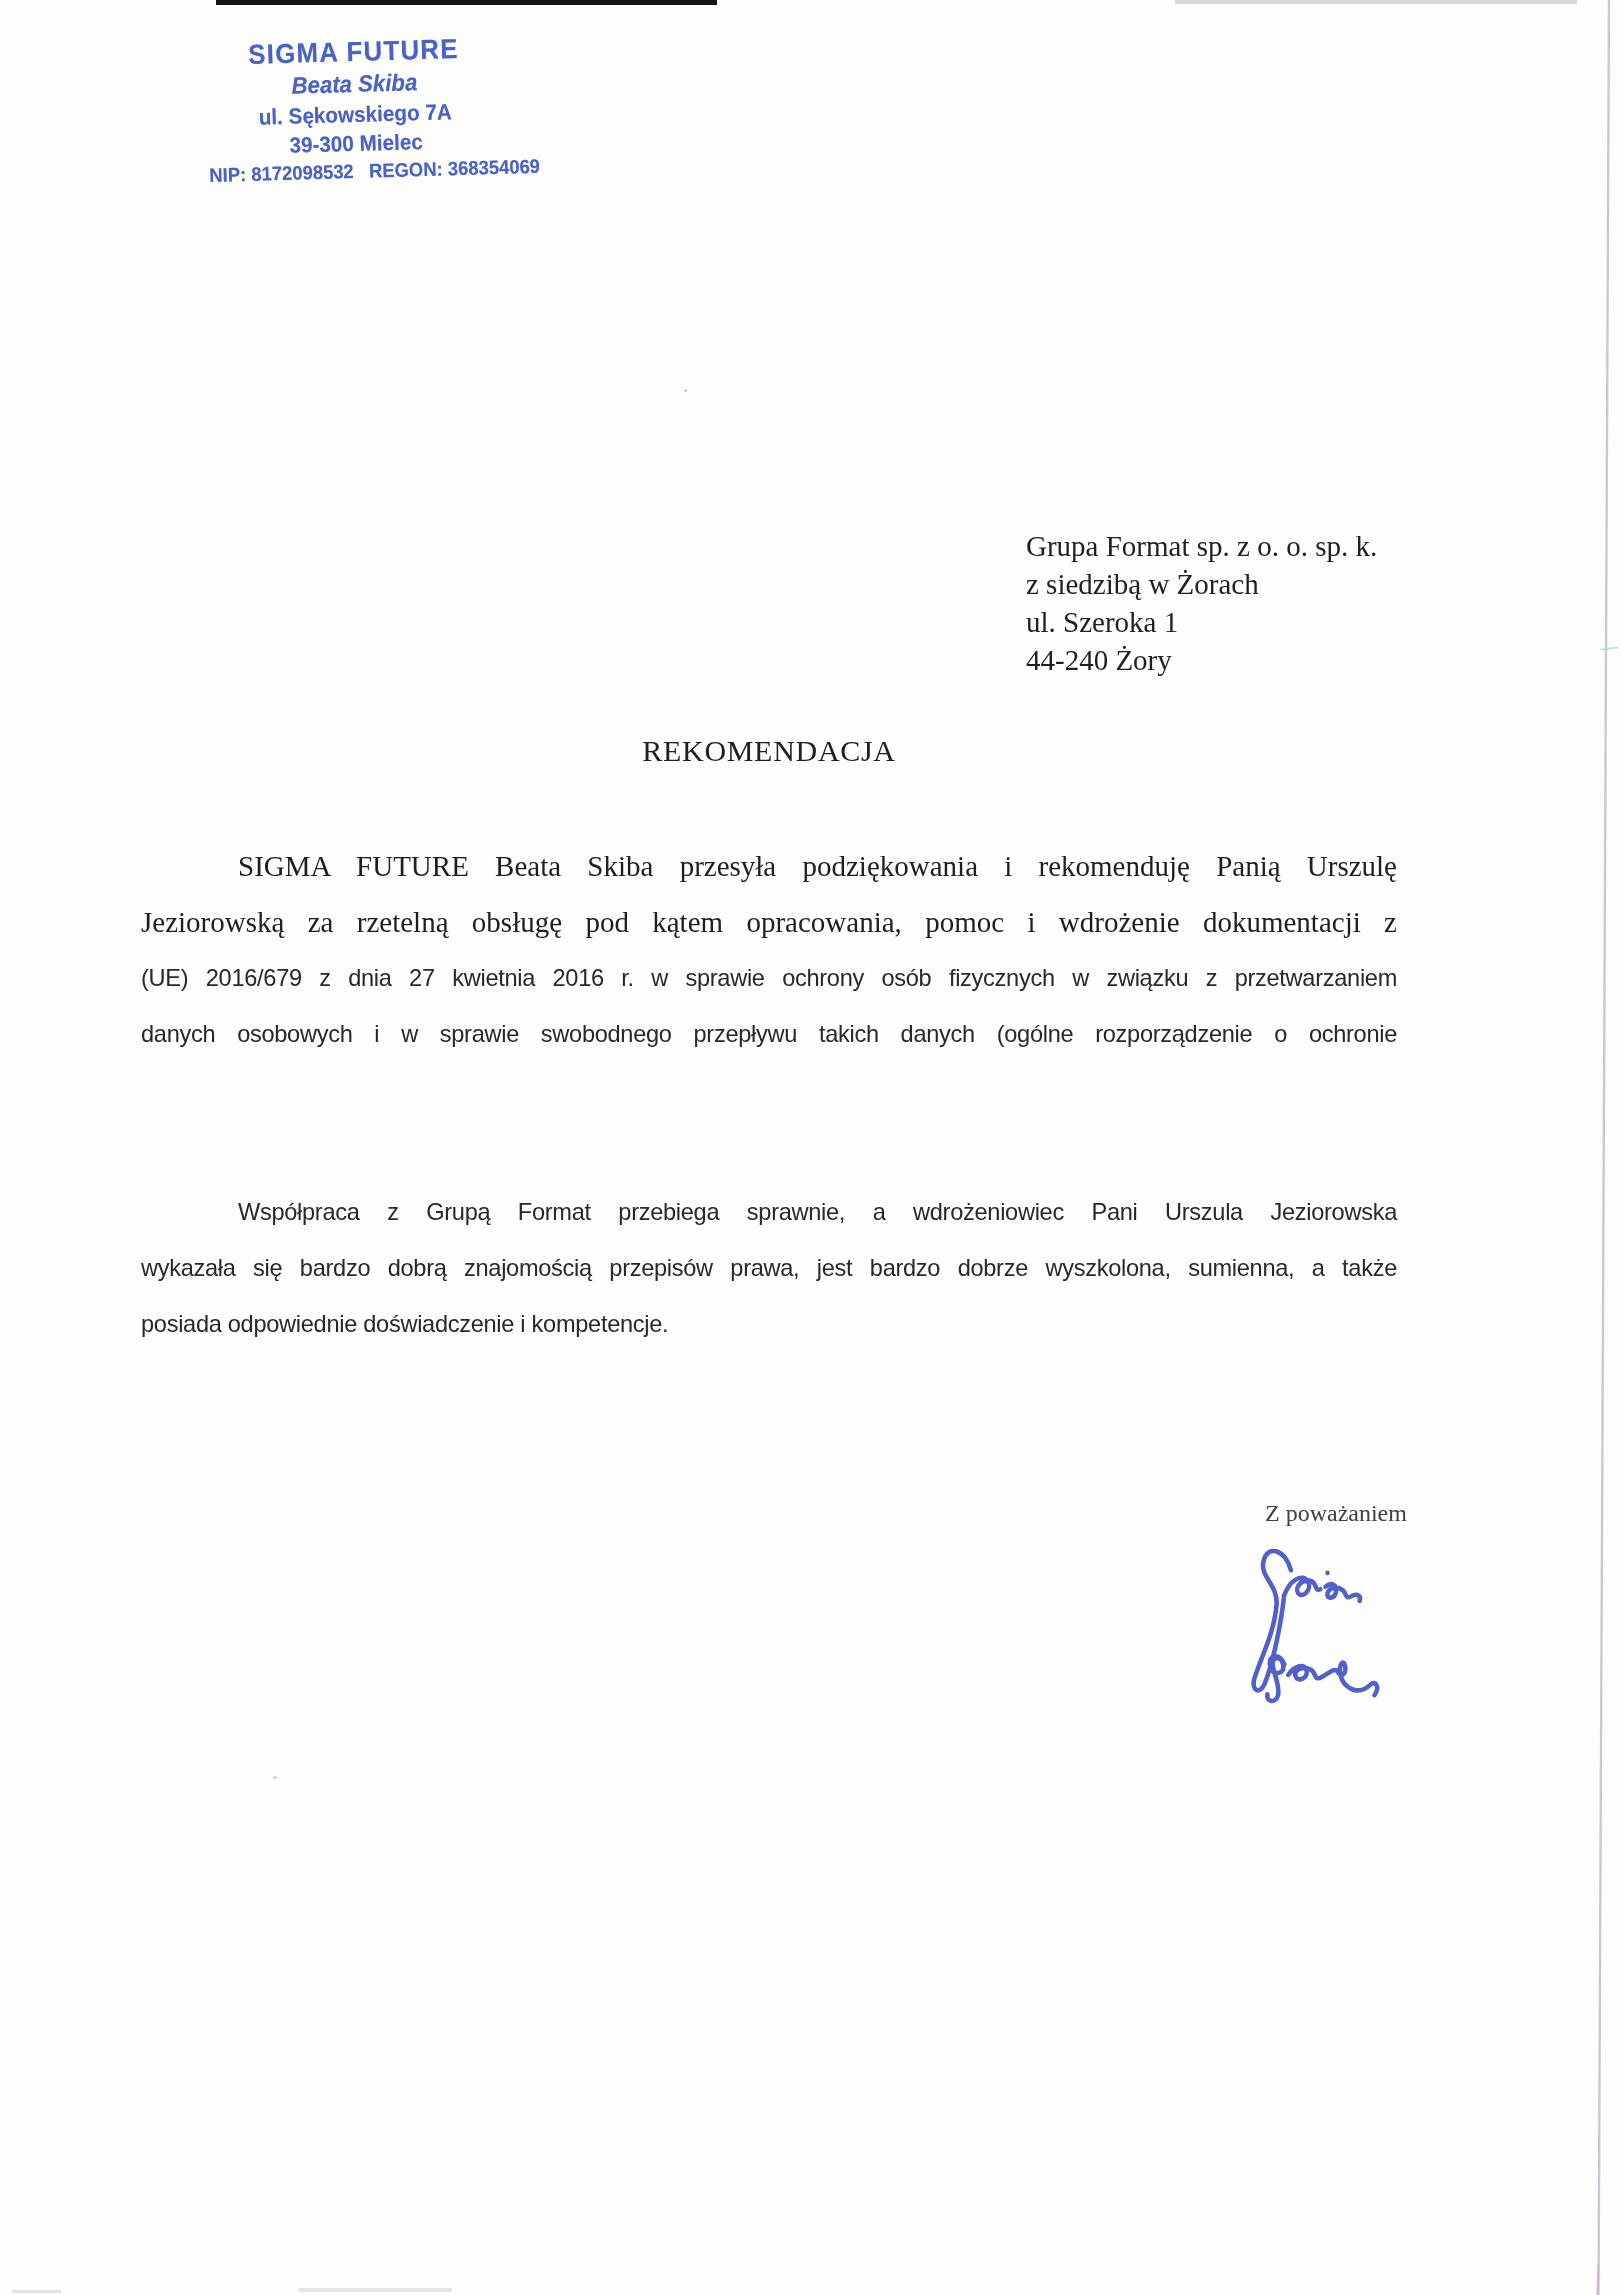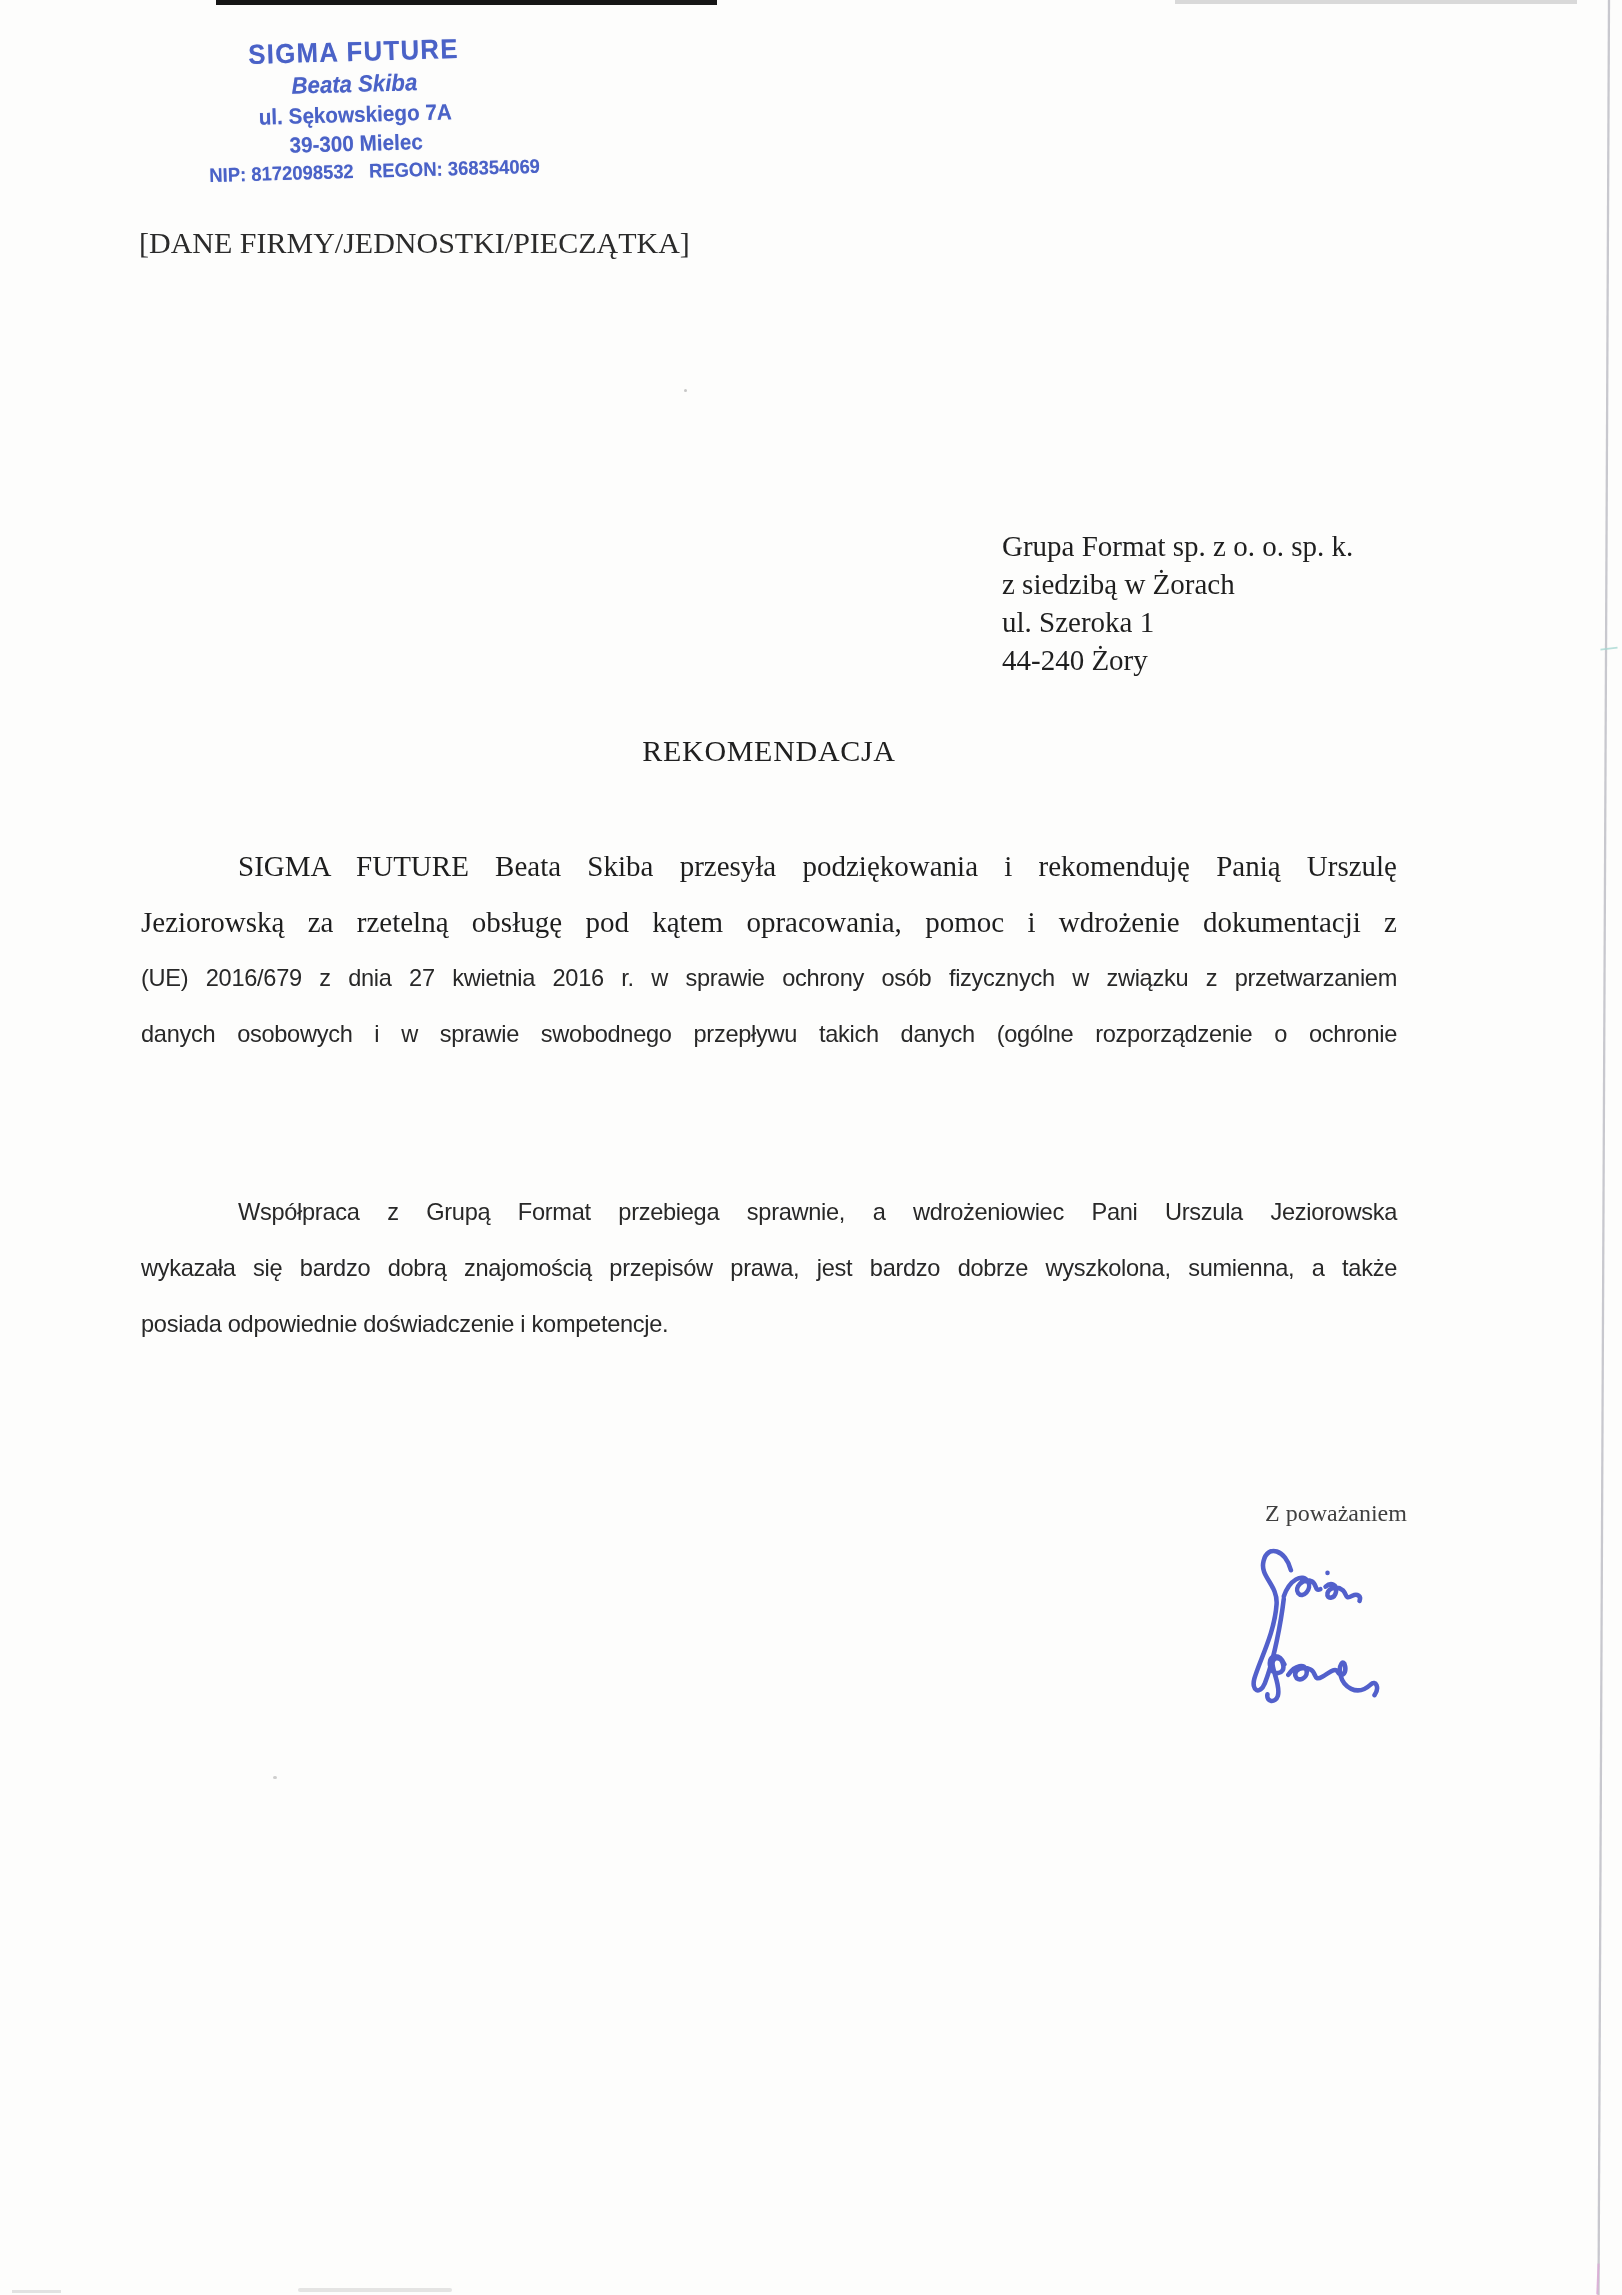--- a/index.html
+++ b/index.html
@@ -29,21 +29,21 @@
   .stamp .s1 { font-size:27.5px; line-height:37px; letter-spacing:1.3px; }
   .stamp .s2 { font-size:23.6px; line-height:29px; font-style:italic; }
   .stamp .s3 { font-size:22px; line-height:31px; }
   .stamp .s4 { font-size:22px; line-height:28px; }
   .stamp .s5 { font-size:19.6px; line-height:26px; white-space:pre; }
 
   
   .letterhead { position:absolute; left:139px; top:226px; font-size:30px; line-height:34px; color:#2b2b2b; }
 
   
-  .recipient { position:absolute; left:1002px; top:527px; font-size:29px; line-height:38px; color:#1f1f1f; }
+  .recipient { position:absolute; left:1026px; top:527px; font-size:29px; line-height:38px; color:#1f1f1f; }
 
   
   .title { position:absolute; left:141px; top:734px; width:1256px; text-align:center;
            font-size:30px; letter-spacing:0.7px; color:#202020; }
 
   
   .para { position:absolute; left:141px; width:1256px; }
   .p1 { top:838px; }
   .p2 { top:1184px; }
   .ln { height:56px; line-height:56px; text-align:justify; text-align-last:justify; }
@@ -75,21 +75,20 @@
   <div class="speck2"></div>
 
   <div class="stamp">
     <div class="s1">SIGMA FUTURE</div>
     <div class="s2">Beata Skiba</div>
     <div class="s3">ul. Sękowskiego 7A</div>
     <div class="s4">39-300 Mielec</div>
     <div class="s5">NIP: 8172098532   REGON: 368354069</div>
   </div>
 
-  <div class="letterhead">[DANE FIRMY/JEDNOSTKI/PIECZĄTKA]</div>
 
   <div class="recipient">
     <div>Grupa Format sp. z o. o. sp. k.</div>
     <div>z siedzibą w Żorach</div>
     <div>ul. Szeroka 1</div>
     <div>44-240 Żory</div>
   </div>
 
   <div class="title">REKOMENDACJA</div>
 

